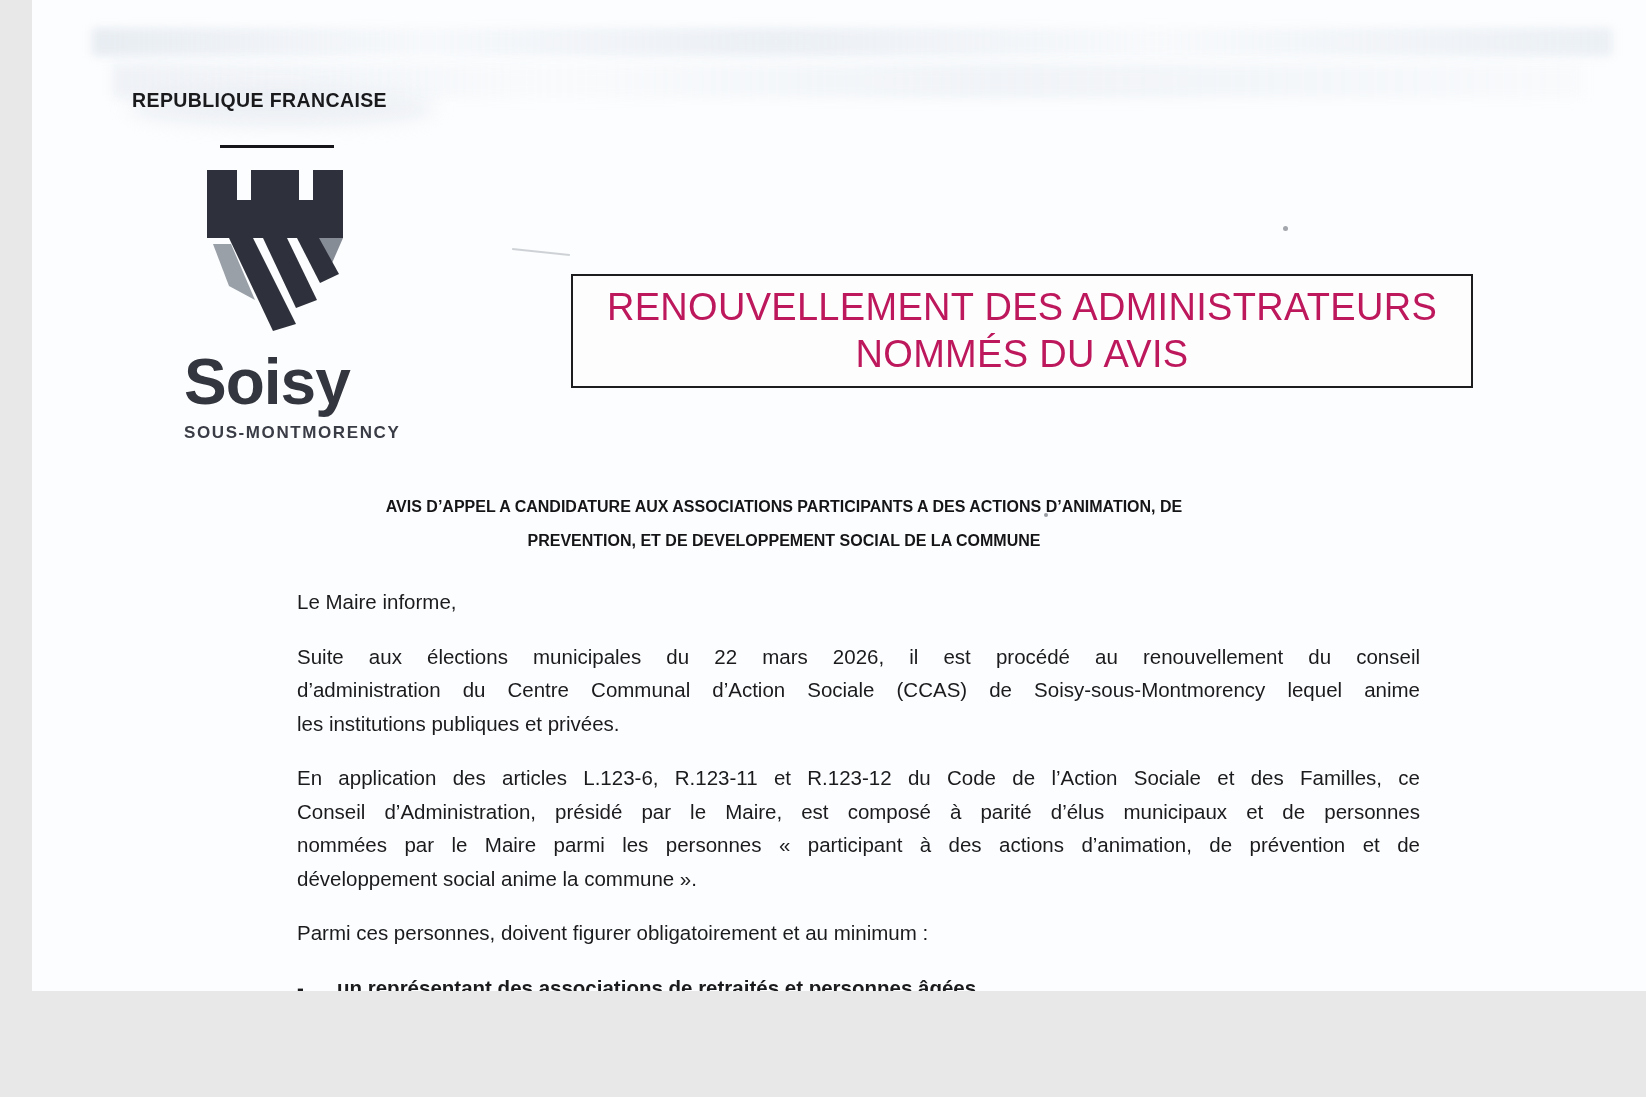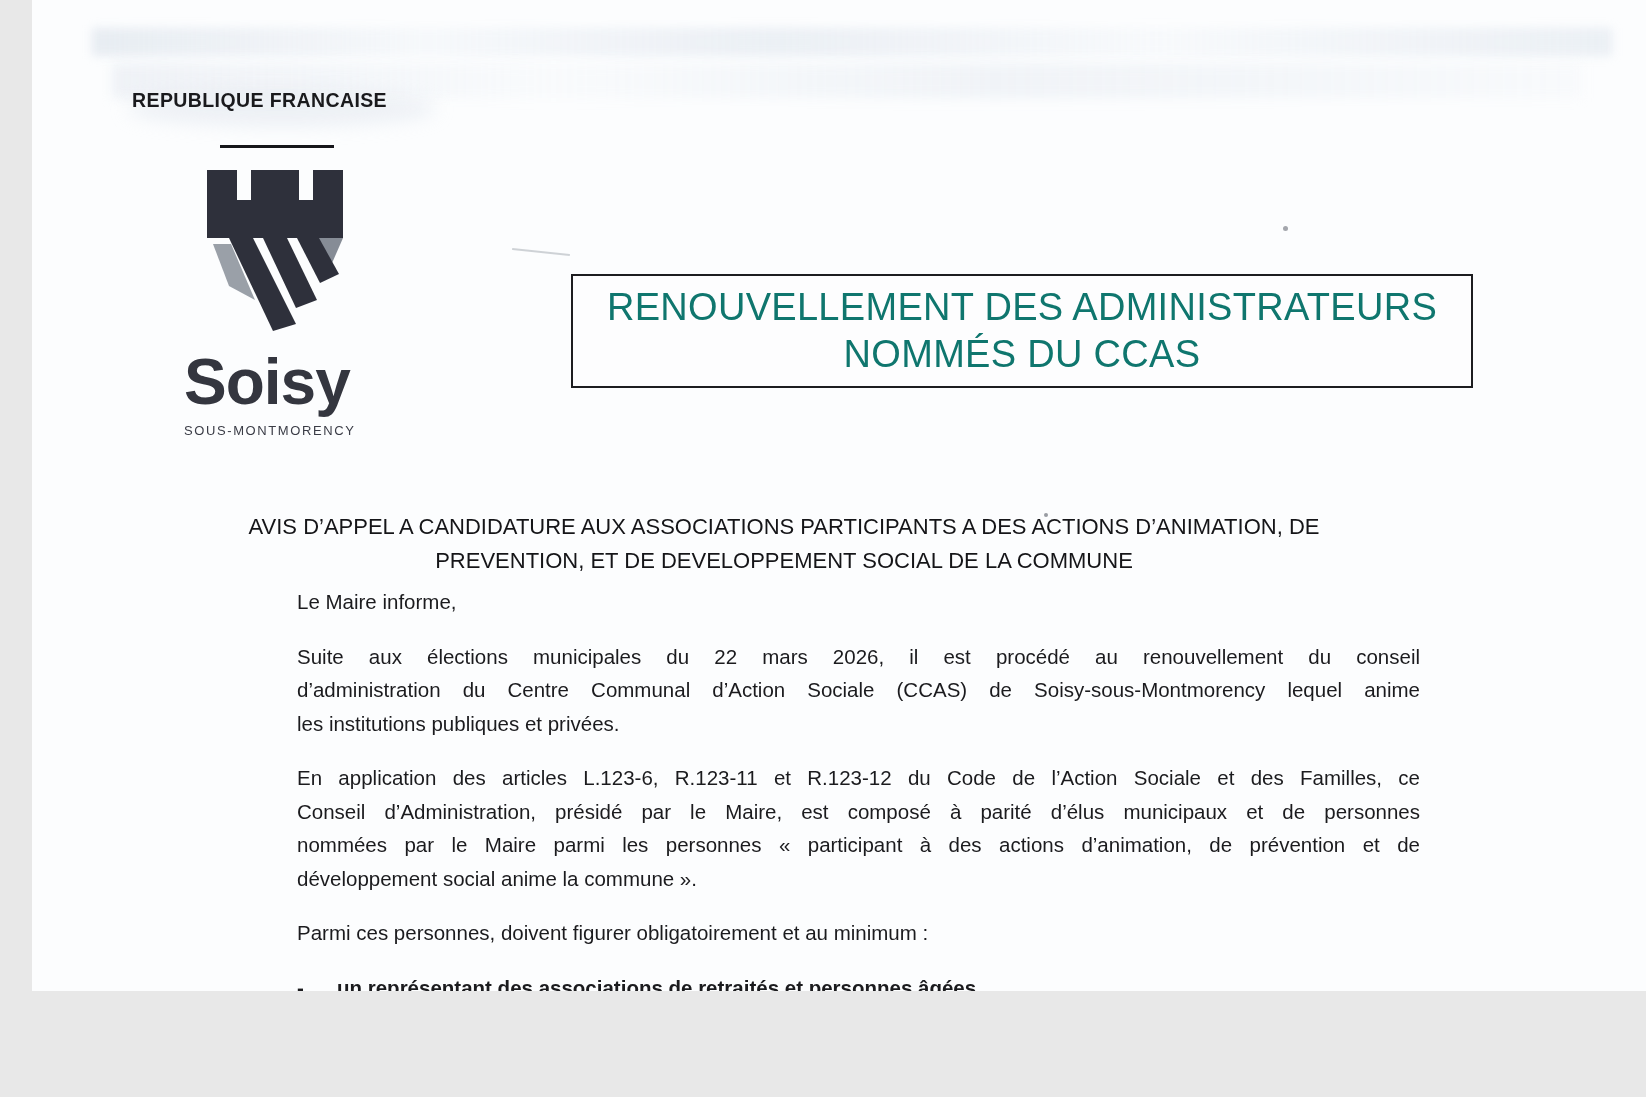--- a/index.html
+++ b/index.html
@@ -62,37 +62,37 @@
     text-align:left;
   }
   .logo-castle{display:block;margin:0 auto;}
   .logo-name{
     margin-top:4px;
     font-size:64px;font-weight:bold;letter-spacing:-1px;
     color:#34363f;line-height:1.0;
   }
   .logo-subtitle{
     margin-top:9px;
-    font-size:13px;font-weight:normal;letter-spacing:1.6px;
+    font-size:17px;font-weight:bold;letter-spacing:1.6px;
     color:#3a3c46;white-space:nowrap;
   }
 
   .title-box{
     position:absolute;left:539px;top:274px;width:898px;height:110px;
     border:2px solid #1d1d20;background:#fdfdfe;
     display:flex;flex-direction:column;justify-content:center;
     text-align:center;
     font-size:38px;font-weight:400;letter-spacing:.3px;
-    line-height:47px;color:#0f766e;
+    line-height:47px;color:#be185d;
   }
 
   .notice-heading{
-    position:absolute;left:100px;top:510px;width:1304px;
+    position:absolute;left:100px;top:490px;width:1304px;
     text-align:center;
-    font-size:22px;font-weight:normal;line-height:34px;
+    font-size:16px;font-weight:bold;line-height:34px;
     color:#151518;
   }
 
   .body-text{
     position:absolute;left:265px;top:585px;width:1123px;
     font-size:20.5px;line-height:33.5px;color:#1b1b1e;
   }
   .body-text p{margin:0 0 21px 0;}
   .jline{text-align:justify;text-align-last:justify;}
   .lline{text-align:left;}
@@ -129,21 +129,21 @@
       <path fill="#2e303b" d="M30,74 L54,74 L97,160 L74,167 Z"></path>
       <path fill="#2e303b" d="M64,74 L88,74 L118,136 L97,144 Z"></path>
       <path fill="#2e303b" d="M98,74 L120,74 L140,110 L121,119 Z"></path>
     </svg>
     <div class="logo-name">Soisy</div>
     <div class="logo-subtitle">SOUS-MONTMORENCY</div>
   </div>
 
   <div class="title-box">
     <div>RENOUVELLEMENT DES ADMINISTRATEURS</div>
-    <div>NOMMÉS DU CCAS</div>
+    <div>NOMMÉS DU AVIS</div>
   </div>
 
   <div class="notice-heading">
     <div>AVIS D’APPEL A CANDIDATURE AUX ASSOCIATIONS PARTICIPANTS A DES ACTIONS D’ANIMATION, DE</div>
     <div>PREVENTION, ET DE DEVELOPPEMENT SOCIAL DE LA COMMUNE</div>
   </div>
 
   <div class="body-text">
 
     <p>Le Maire informe,</p>

